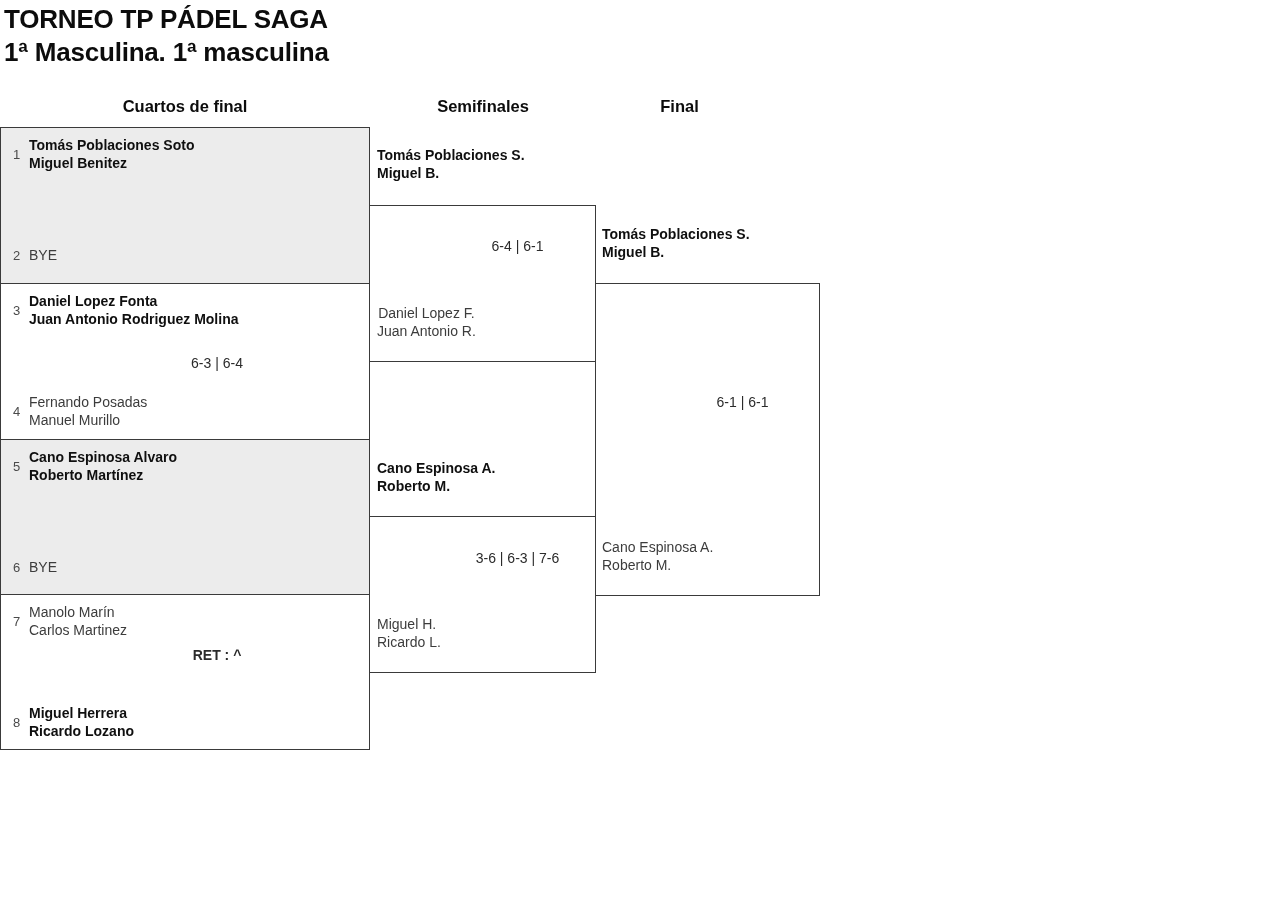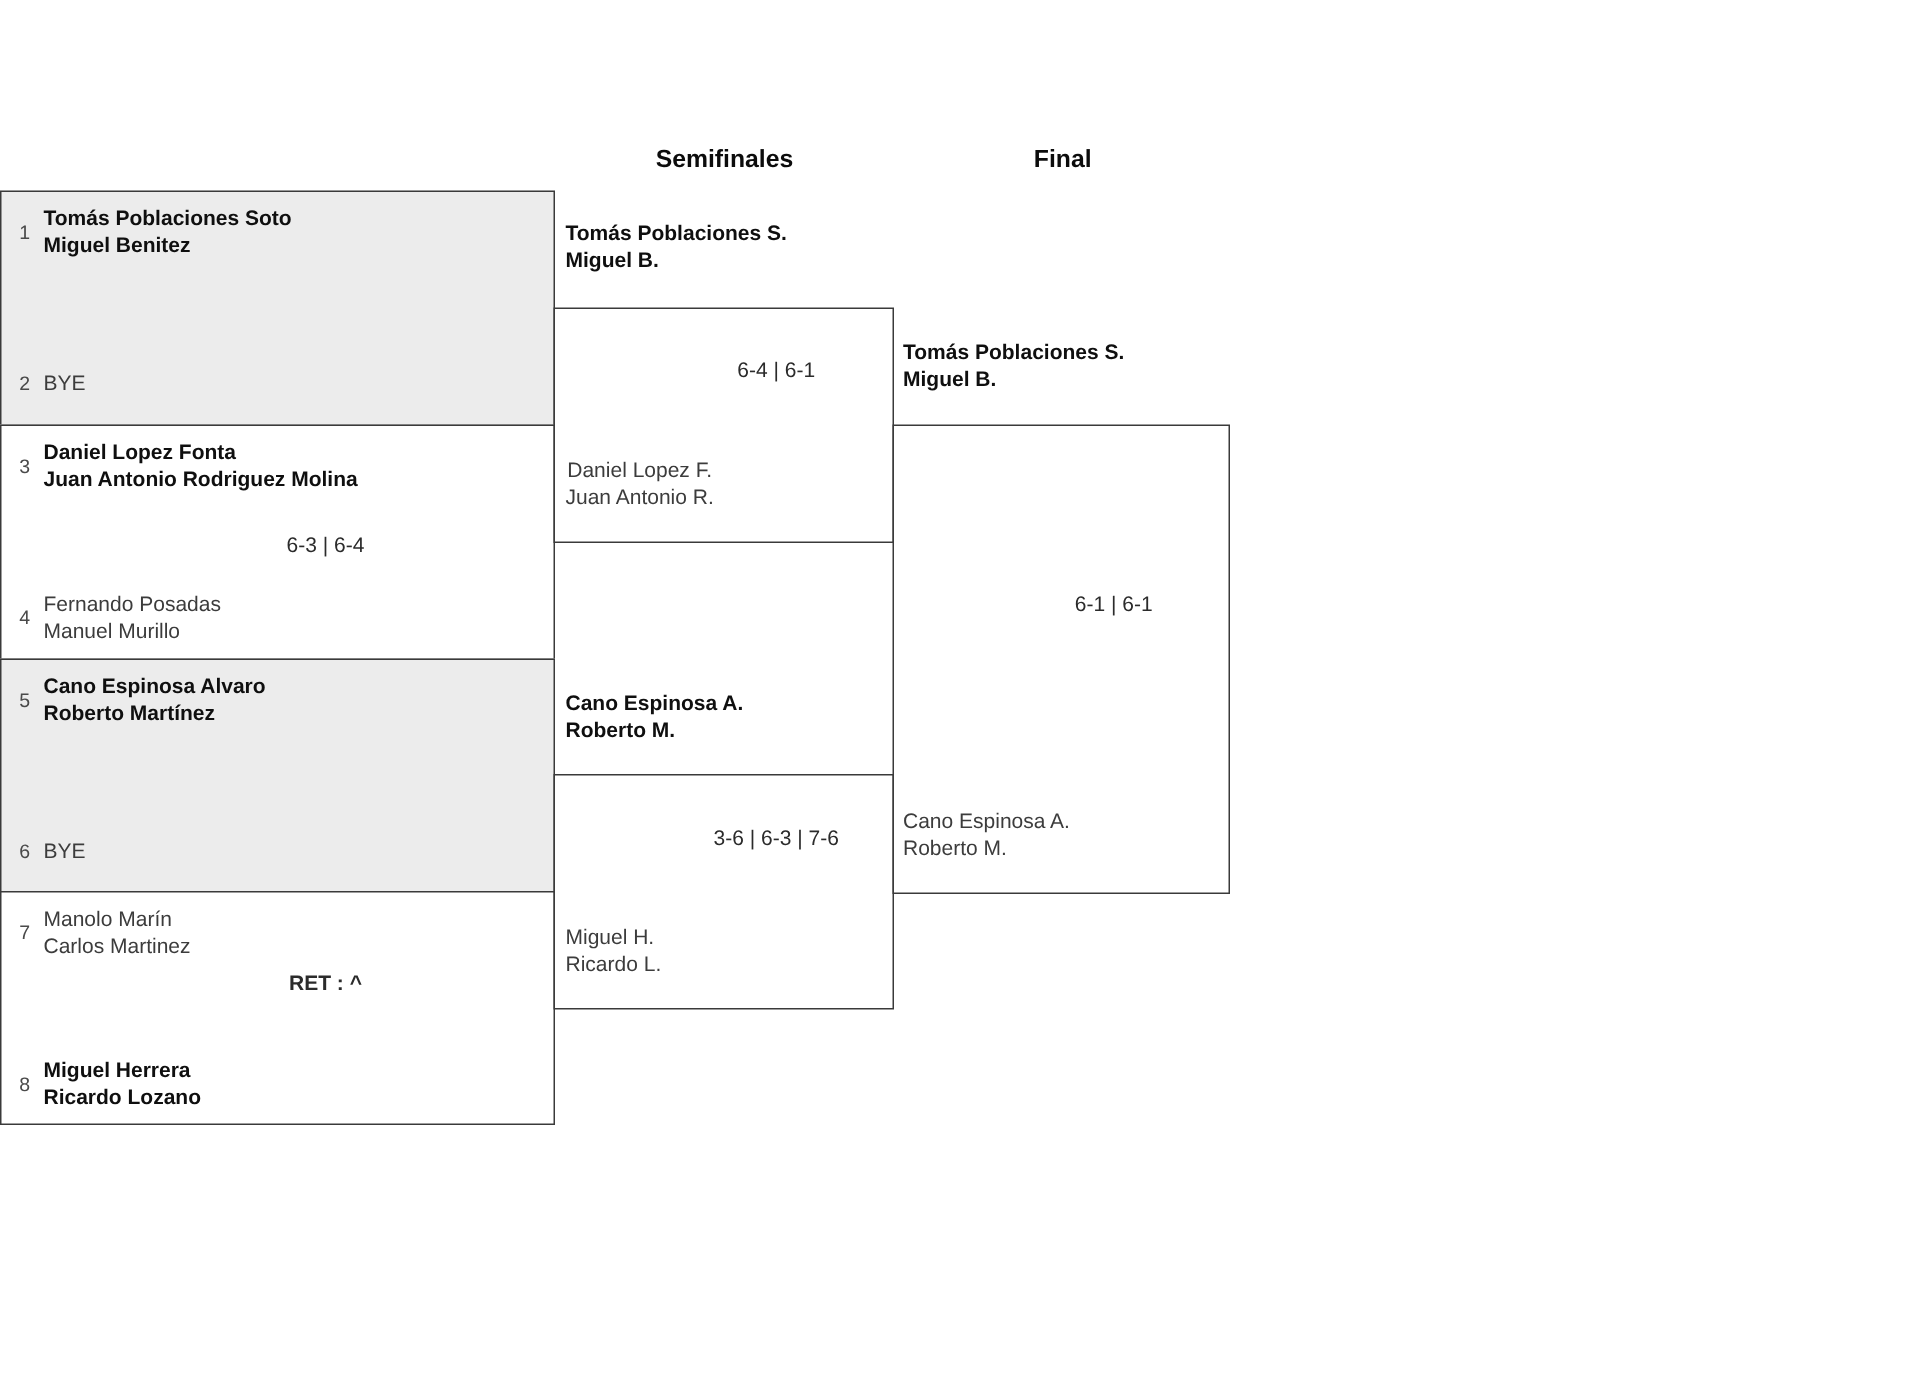--- a/index.html
+++ b/index.html
@@ -18,21 +18,21 @@
   .dot-o1{left:21px;top:29px;width:19px;height:19px;background:#e87513;}
   .dot-b2{left:6px;top:41px;width:21px;height:21px;background:#2aa9e0;}
   .dot-g2{left:37px;top:46px;width:13px;height:13px;background:#75b52a;}
   .logo-text{position:absolute;left:62px;top:8px;font-size:54px;line-height:54px;
              font-weight:700;color:#75b52a;letter-spacing:-1.5px;}
   
   .round-header{position:absolute;top:96px;font-size:16.5px;line-height:20px;
                 font-weight:700;text-align:center;color:#0c0c0c;}
   .rh-q{left:0;width:370px;}
   .rh-s{left:370px;width:226px;}
-  .rh-f{left:596px;width:225px;text-align:center;}
+  .rh-f{left:567px;width:225px;text-align:center;}
   
   .match{position:absolute;box-sizing:border-box;border:1px solid #3a3a3a;}
   .qf{left:0;width:370px;}
   .qf1{top:127px;height:157px;background:#ececec;}
   .qf2{top:283px;height:157px;background:#ffffff;}
   .qf3{top:439px;height:156px;background:#ececec;}
   .qf4{top:594px;height:156px;background:#ffffff;}
   .sf{left:369px;width:227px;background:transparent;}
   .sf1{top:205px;height:157px;}
   .sf2{top:516px;height:157px;}
@@ -61,22 +61,27 @@
   .box-score{position:absolute;text-align:center;font-size:14px;line-height:18px;color:#2b2b2b;padding-left:35px;}
   .sf1-s{left:369px;width:227px;top:237px;}
   .sf2-s{left:369px;width:227px;top:549px;}
   .fin-s{left:595px;width:225px;top:393px;}
 </style>
 </head>
 <body>
 
 <div class="page">
 
+  <div class="title">
+    <div>TORNEO TP PÁDEL SAGA</div>
+    <div>1ª Masculina. 1ª masculina</div>
+  </div>
 
 
+  <div class="round-header rh-q">Cuartos de final</div>
   <div class="round-header rh-s">Semifinales</div>
   <div class="round-header rh-f">Final</div>
 
   <div class="match qf qf1">
     <div class="slot slot-top">
       <div class="seed">1</div>
       <div class="team winner">
         <div>Tomás Poblaciones Soto</div>
         <div>Miguel Benitez</div>
       </div>

